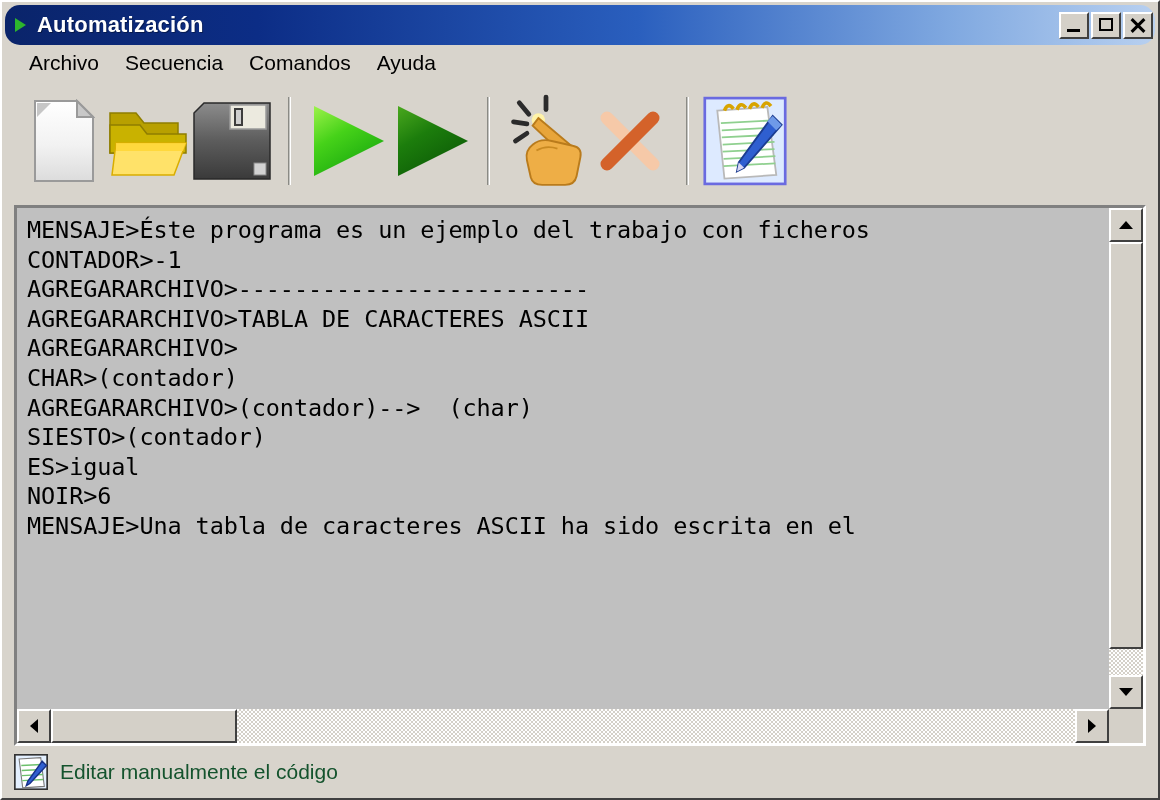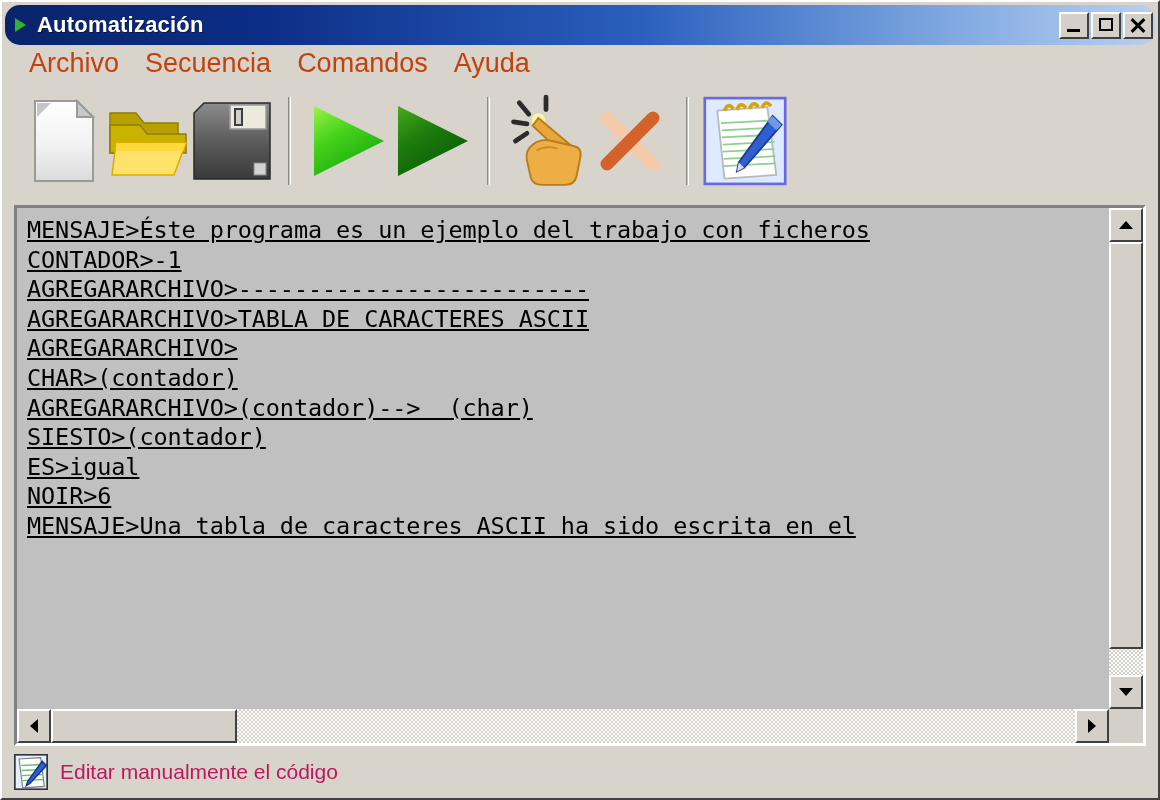--- a/index.html
+++ b/index.html
@@ -104,22 +104,22 @@
 
   
   #menu-bar {
     display: flex;
     align-items: center;
     height: 36px;
     padding-left: 14px;
     flex: 0 0 auto;
   }
   .menu-item {
-    font-size: 27px;
-    color: #c2410c;
+    font-size: 21px;
+    color: #000000;
     padding: 2px 13px;
     white-space: nowrap;
     cursor: default;
   }
 
   
   #toolbar {
     height: 120px;
     display: flex;
     align-items: center;
@@ -155,21 +155,20 @@
     background: #c0c0c0;
     box-sizing: border-box;
     display: flex;
     flex-direction: column;
     min-height: 0;
   }
   #editor-row {
     flex: 1 1 auto;
     display: flex;
     min-height: 0;
-    text-decoration: underline;
   }
   #code-area {
     flex: 1 1 auto;
     background: #c0c0c0;
     overflow: hidden;
     position: relative;
     padding: 8px 0 0 10px;
     box-sizing: border-box;
     min-width: 0;
   }
@@ -286,21 +285,21 @@
   #status-bar {
     height: 52px;
     display: flex;
     align-items: center;
     padding-left: 12px;
     flex: 0 0 auto;
   }
   #status-icon { width: 34px; height: 36px; flex: 0 0 auto; }
   #status-text {
     font-size: 21px;
-    color: #be185d;
+    color: #14532d;
     margin-left: 12px;
     white-space: nowrap;
   }
 </style>
 </head>
 <body>
 
 <div id="app-window">
 
   <div id="title-bar">

